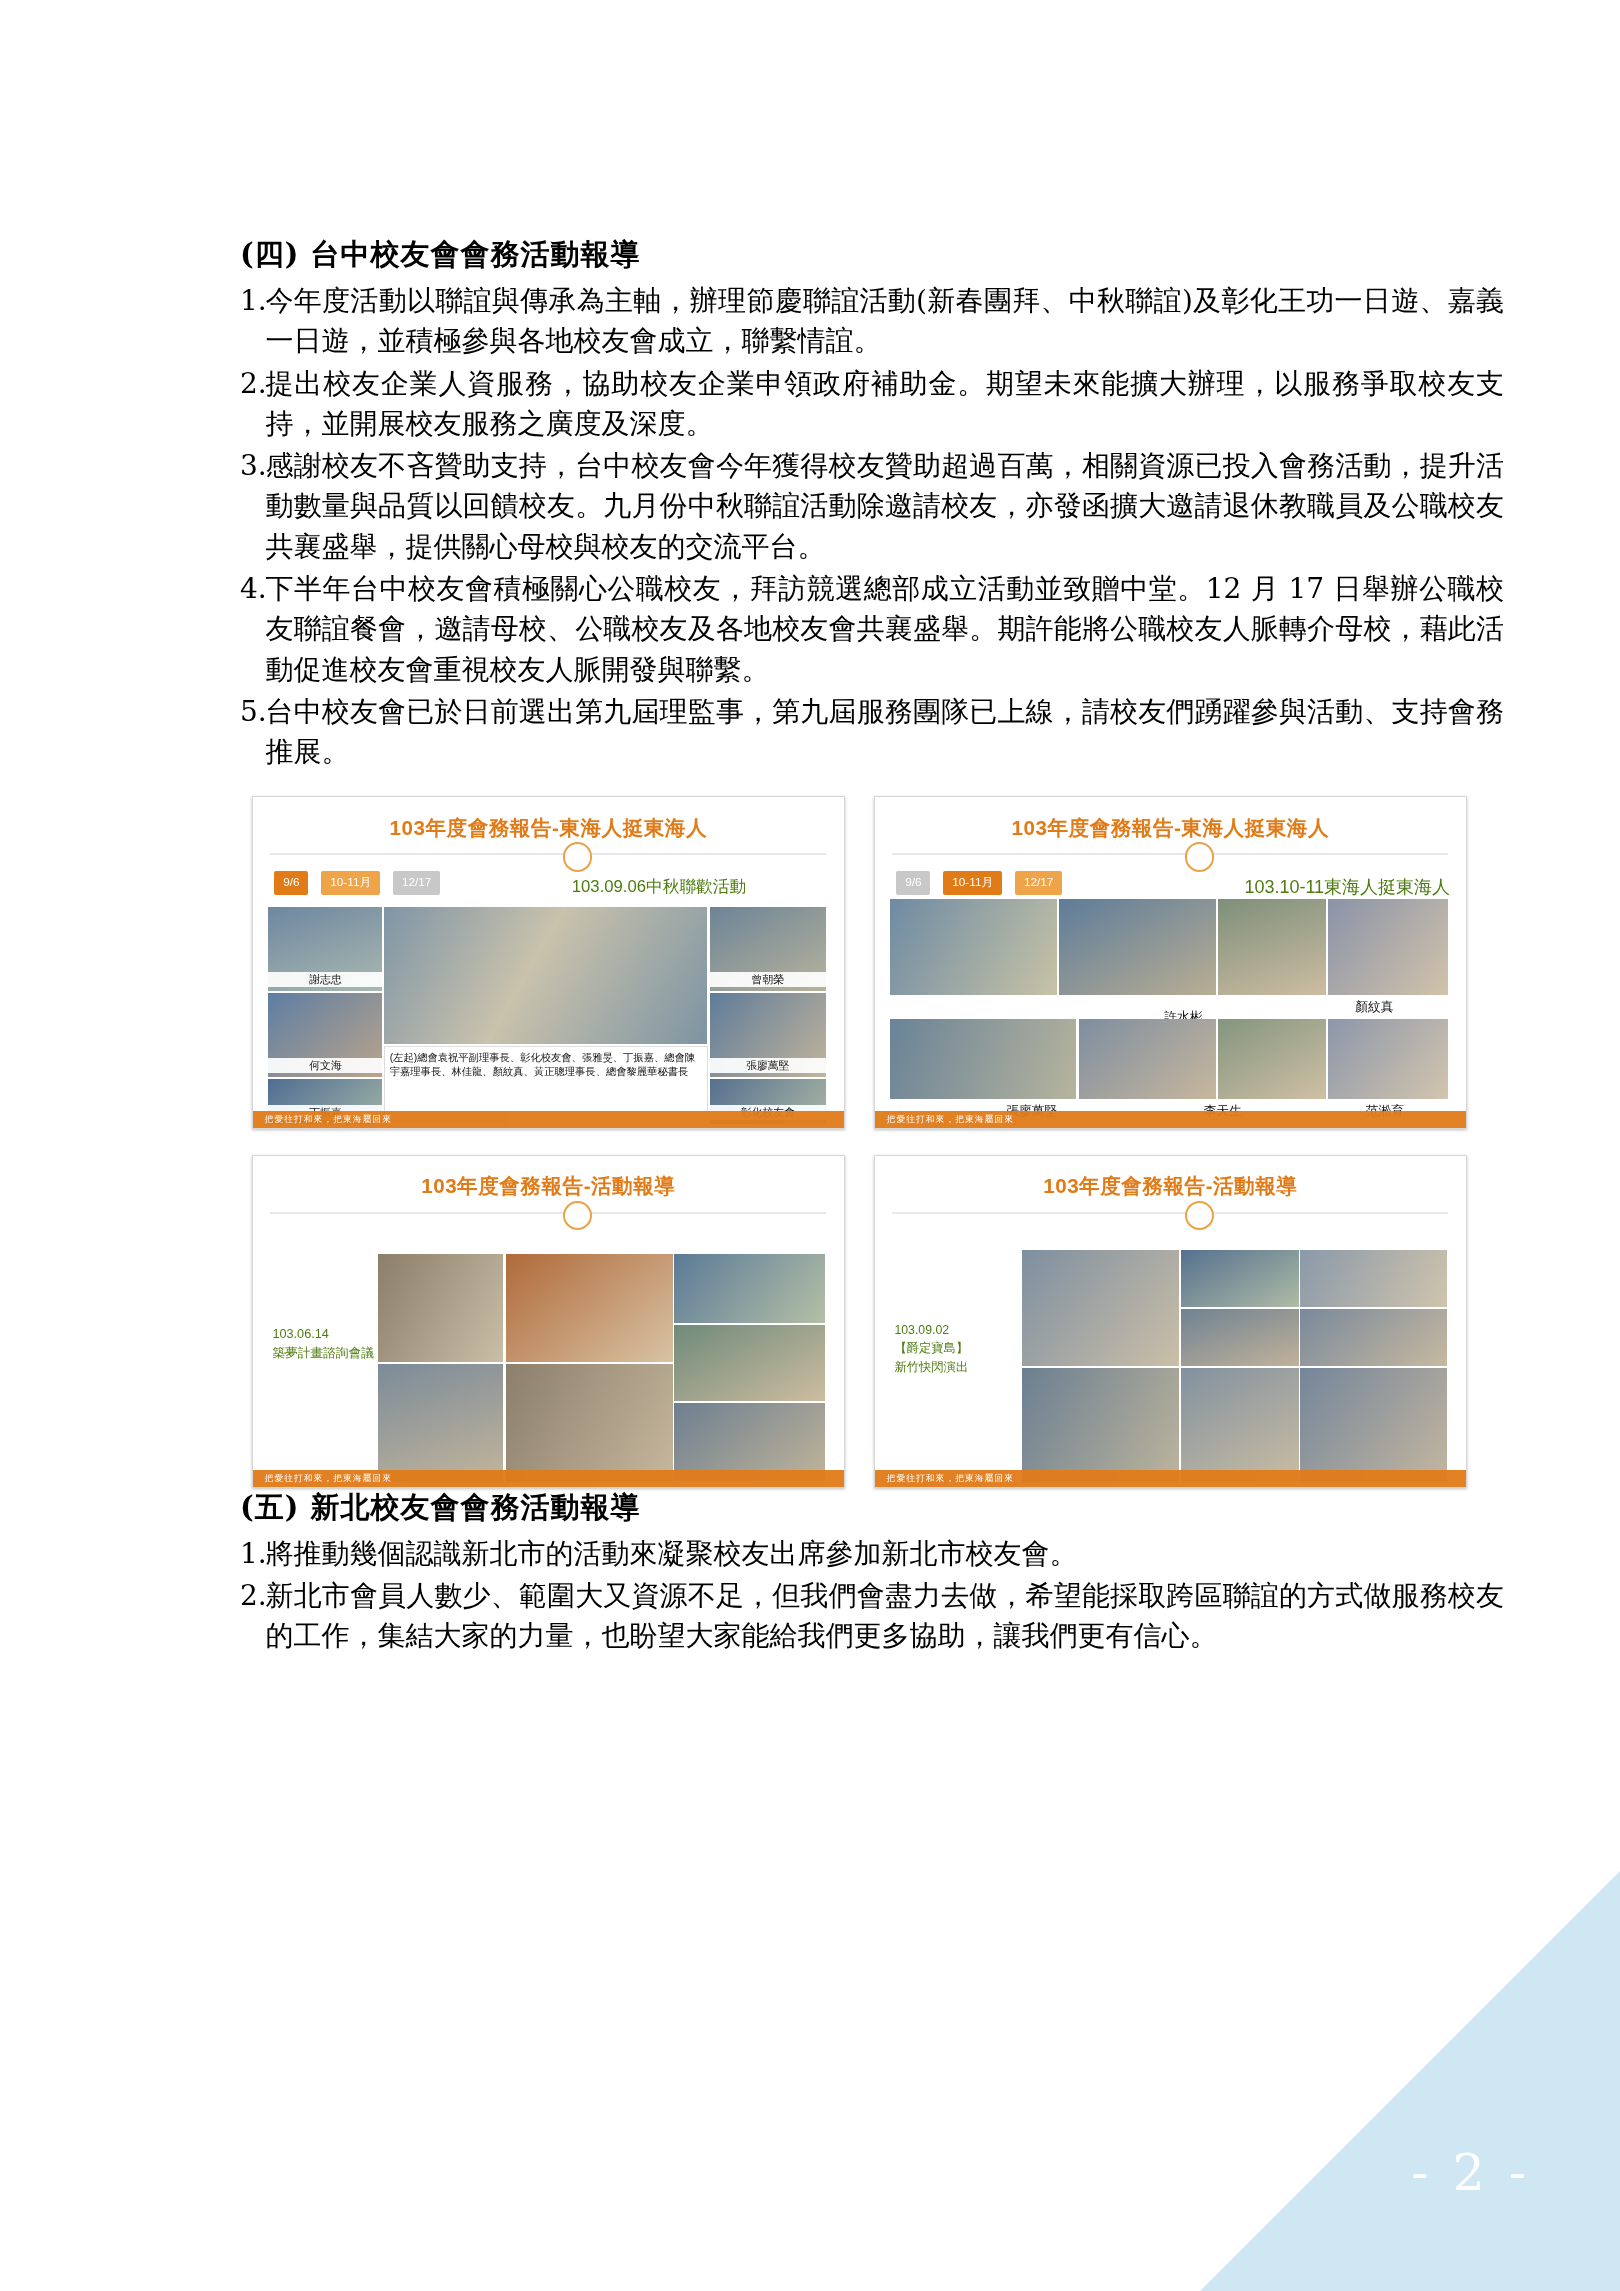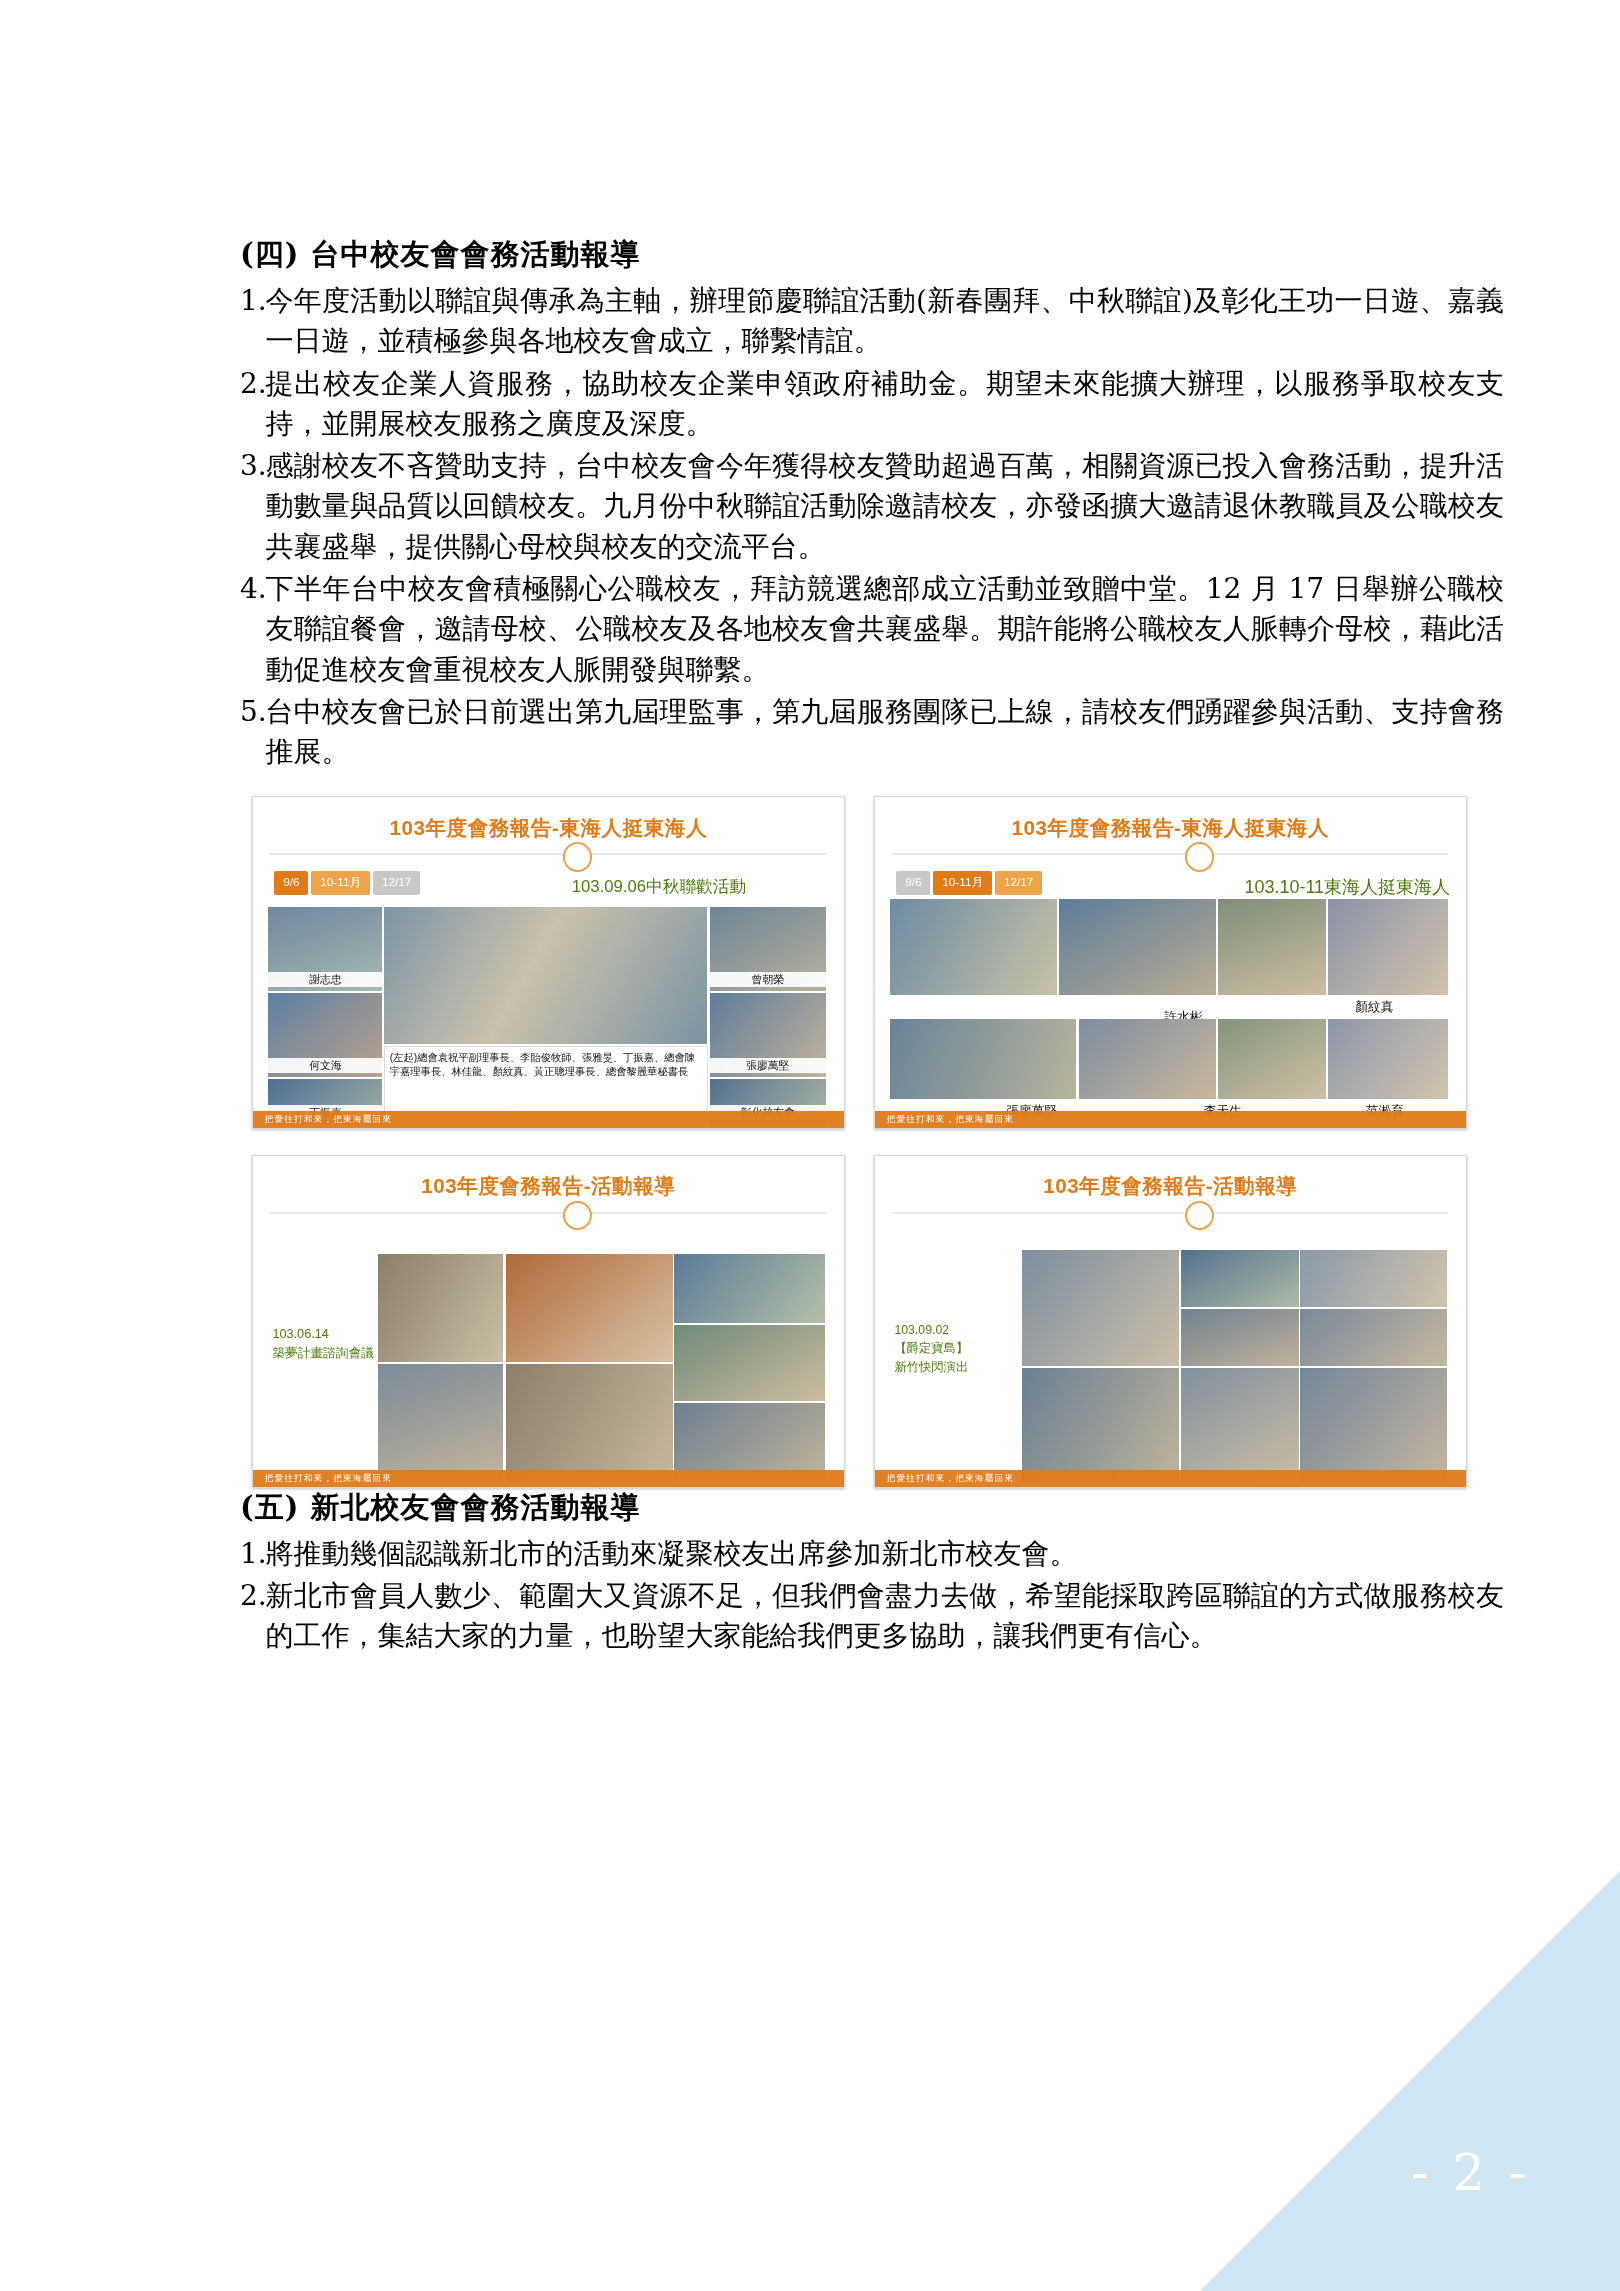--- a/index.html
+++ b/index.html
@@ -100,21 +100,21 @@
     border: 2.9px solid #e9a24a;
     border-radius: 50%;
     background: #ffffff;
     top: 45px;
   }
   .tags {
     position: absolute;
     top: 74px;
     left: 21.6px;
     display: flex;
-    gap: 3px;
+    gap: 13px;
   }
   .tag {
     font-size: 11.8px;
     color: #ffffff;
     padding: 3.9px 8.8px;
     border-radius: 2px;
     font-family: "Liberation Sans", sans-serif;
   }
   .tag.t1 { background: #e07b18; }
   .tag.t2 { background: #f0a44a; }
@@ -239,21 +239,21 @@
             <span class="lbl">謝志忠</span>
           </div>
           <div class="ph" style="position:absolute; left:15.7px; top:196px; width:114px; height:84px; background:linear-gradient(140deg,#5d7ea2,#bba48c);">
             <span class="lbl">何文海</span>
           </div>
           <div class="ph" style="position:absolute; left:15.7px; top:282px; width:114px; height:45px; background:linear-gradient(140deg,#4f6d92,#9fb2a6);">
             <span class="lbl">丁振嘉</span>
           </div>
 
           <div class="ph" style="position:absolute; left:131px; top:110px; width:323px; height:137px; background:linear-gradient(120deg,#7f95a6,#c9c2ac 45%,#7d94a3);"></div>
-          <div class="textcard" style="left:131px; top:249px; width:312px; height:65px;">(左起)總會袁祝平副理事長、李貽俊牧師、張雅旻、丁振嘉、總會陳宇嘉理事長、林佳龍、顏紋真、黃正聰理事長、總會黎麗華秘書長</div>
+          <div class="textcard" style="left:131px; top:249px; width:312px; height:65px;">(左起)總會袁祝平副理事長、彰化校友會、張雅旻、丁振嘉、總會陳宇嘉理事長、林佳龍、顏紋真、黃正聰理事長、總會黎麗華秘書長</div>
 
           <div class="ph" style="position:absolute; left:457px; top:110px; width:116px; height:84px; background:linear-gradient(150deg,#6d8497,#b7b39b);">
             <span class="lbl">曾朝榮</span>
           </div>
           <div class="ph" style="position:absolute; left:457px; top:196px; width:116px; height:84px; background:linear-gradient(130deg,#5f7c99,#c2b49c);">
             <span class="lbl">張廖萬堅</span>
           </div>
           <div class="ph" style="position:absolute; left:457px; top:282px; width:116px; height:45px; background:linear-gradient(130deg,#55708f,#a9b6a4);">
             <span class="lbl">彰化校友會</span>
           </div>

